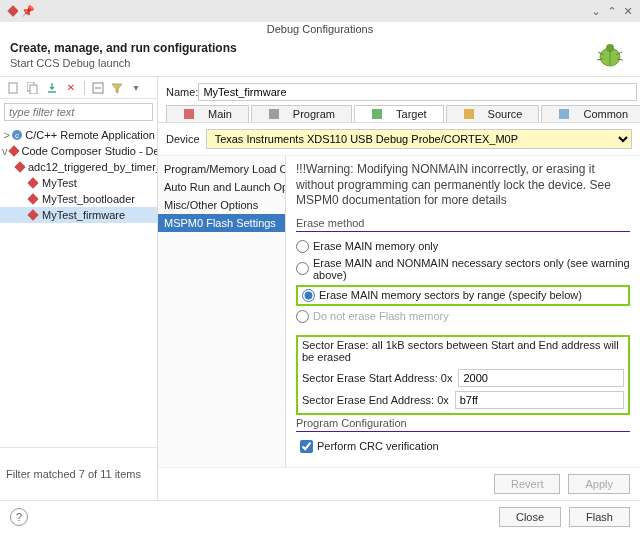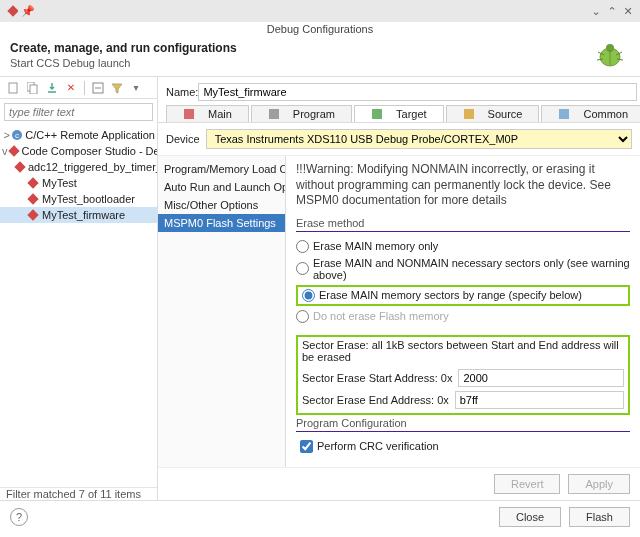--- a/index.html
+++ b/index.html
@@ -23,21 +23,21 @@
 .left { width: 158px; border-right: 1px solid #ddd; display: flex; flex-direction: column; }
 .filter { margin: 4px; }
 .filter input { width: 100%; border: 1px solid #ccc; font-size: 11px; padding: 2px 4px; font-style: italic; color: #888; }
 .tree { flex: 1; overflow: hidden; padding: 2px 0; font-size: 11px; }
 .tree .node { white-space: nowrap; overflow: hidden; text-overflow: clip; padding: 1px 2px; cursor: pointer; display: flex; align-items: center; }
 .tree .node .tw { width: 12px; text-align: center; color: #777; }
 .tree .node .ic { width: 14px; height: 14px; margin-right: 2px; display: inline-flex; align-items: center; justify-content: center; }
 .tree .lvl0 { padding-left: 2px; }
 .tree .lvl1 { padding-left: 14px; }
 .tree .sel { background: #cfe3f7; }
-.filter-status { padding: 0 6px; color: #555; border-top: 1px solid #e5e5e5; font-size: 11px; }
+.filter-status { padding: 20px 6px; color: #555; border-top: 1px solid #e5e5e5; font-size: 11px; }
 .right { flex: 1; display: flex; flex-direction: column; min-width: 0; }
 .namebar { display: flex; align-items: center; padding: 6px 3px 4px 8px; }
 .namebar input { flex: 1; border: 1px solid #ccc; padding: 2px 4px; font-size: 11px; }
 .tabs { display: flex; gap: 0; padding: 0 8px; border-bottom: 1px solid #ddd; }
 .tab { border: 1px solid #ccc; border-bottom: none; padding: 2px 16px; background: #f3f3f3; font-size: 11px; display: flex; align-items: center; gap: 13px; cursor: pointer; margin-right: 2px; }
 .tab.active { background: #fff; }
 .tab .ticon { width: 12px; height: 12px; }
 .devicebar { display: flex; align-items: center; padding: 6px 8px; gap: 6px; border-bottom: 1px solid #eee; }
 .devicebar select { flex: 1; border: 1px solid #ccc; font-size: 11px; padding: 2px 4px; background: #fef9c3; }
 .content { flex: 1; display: flex; min-height: 0; }

